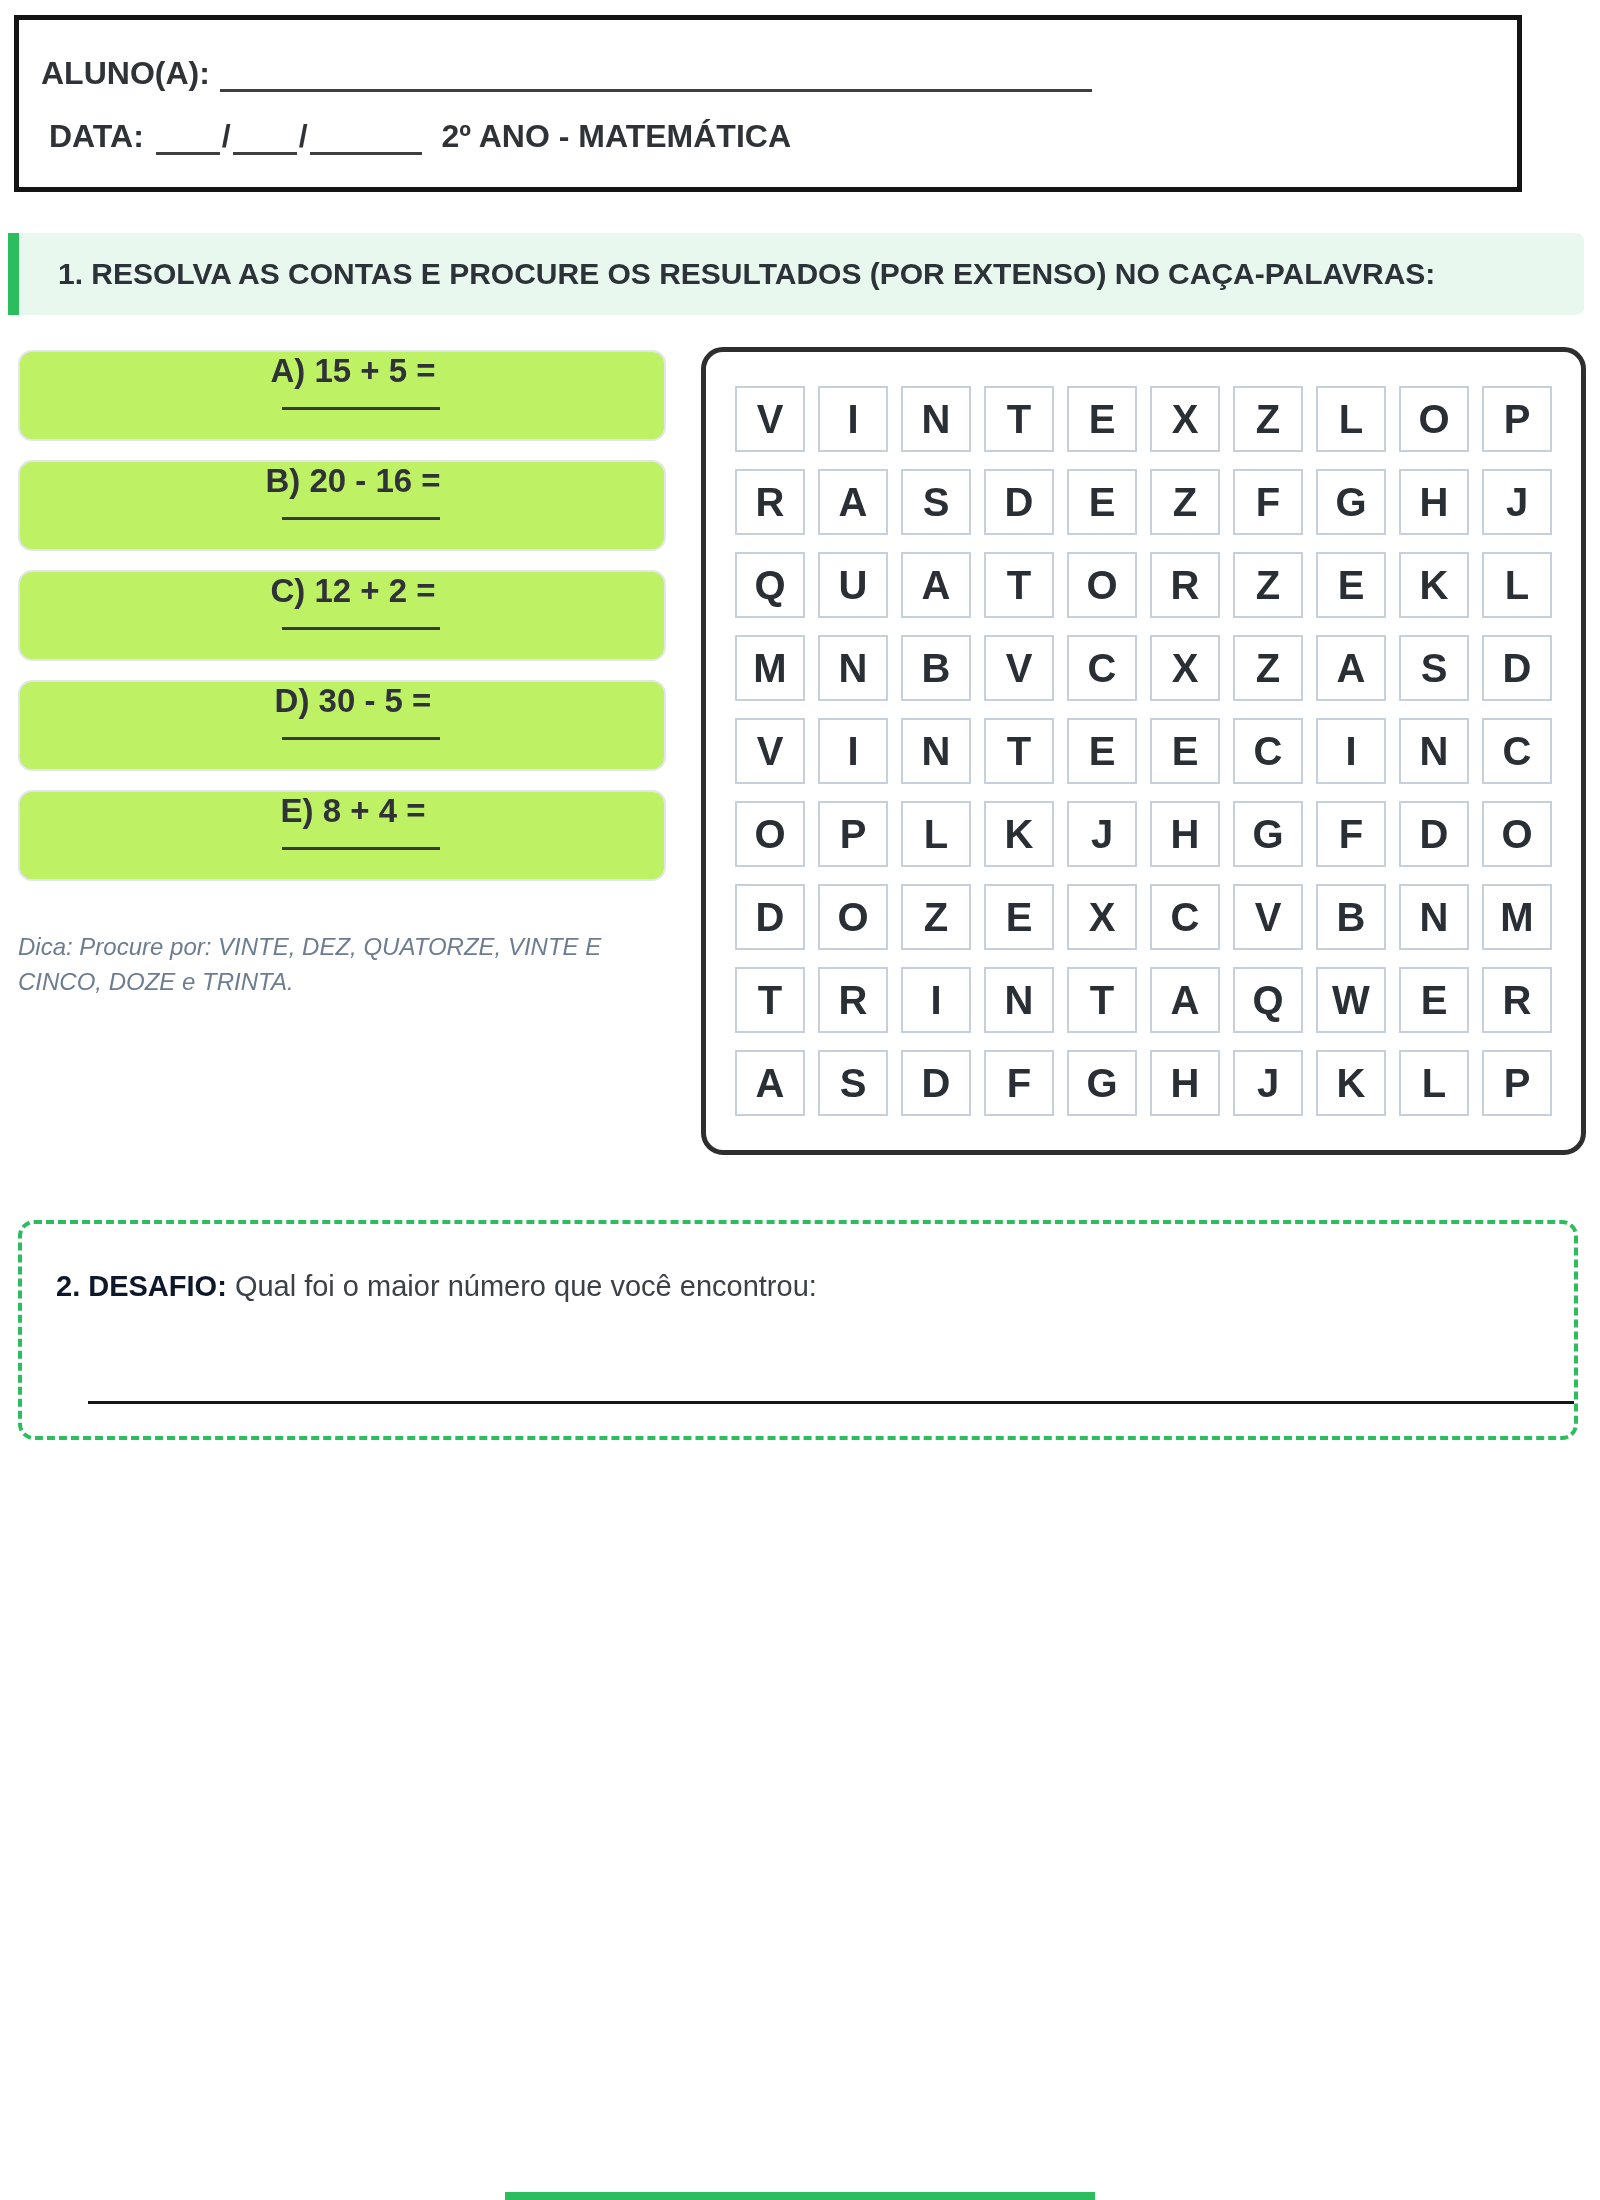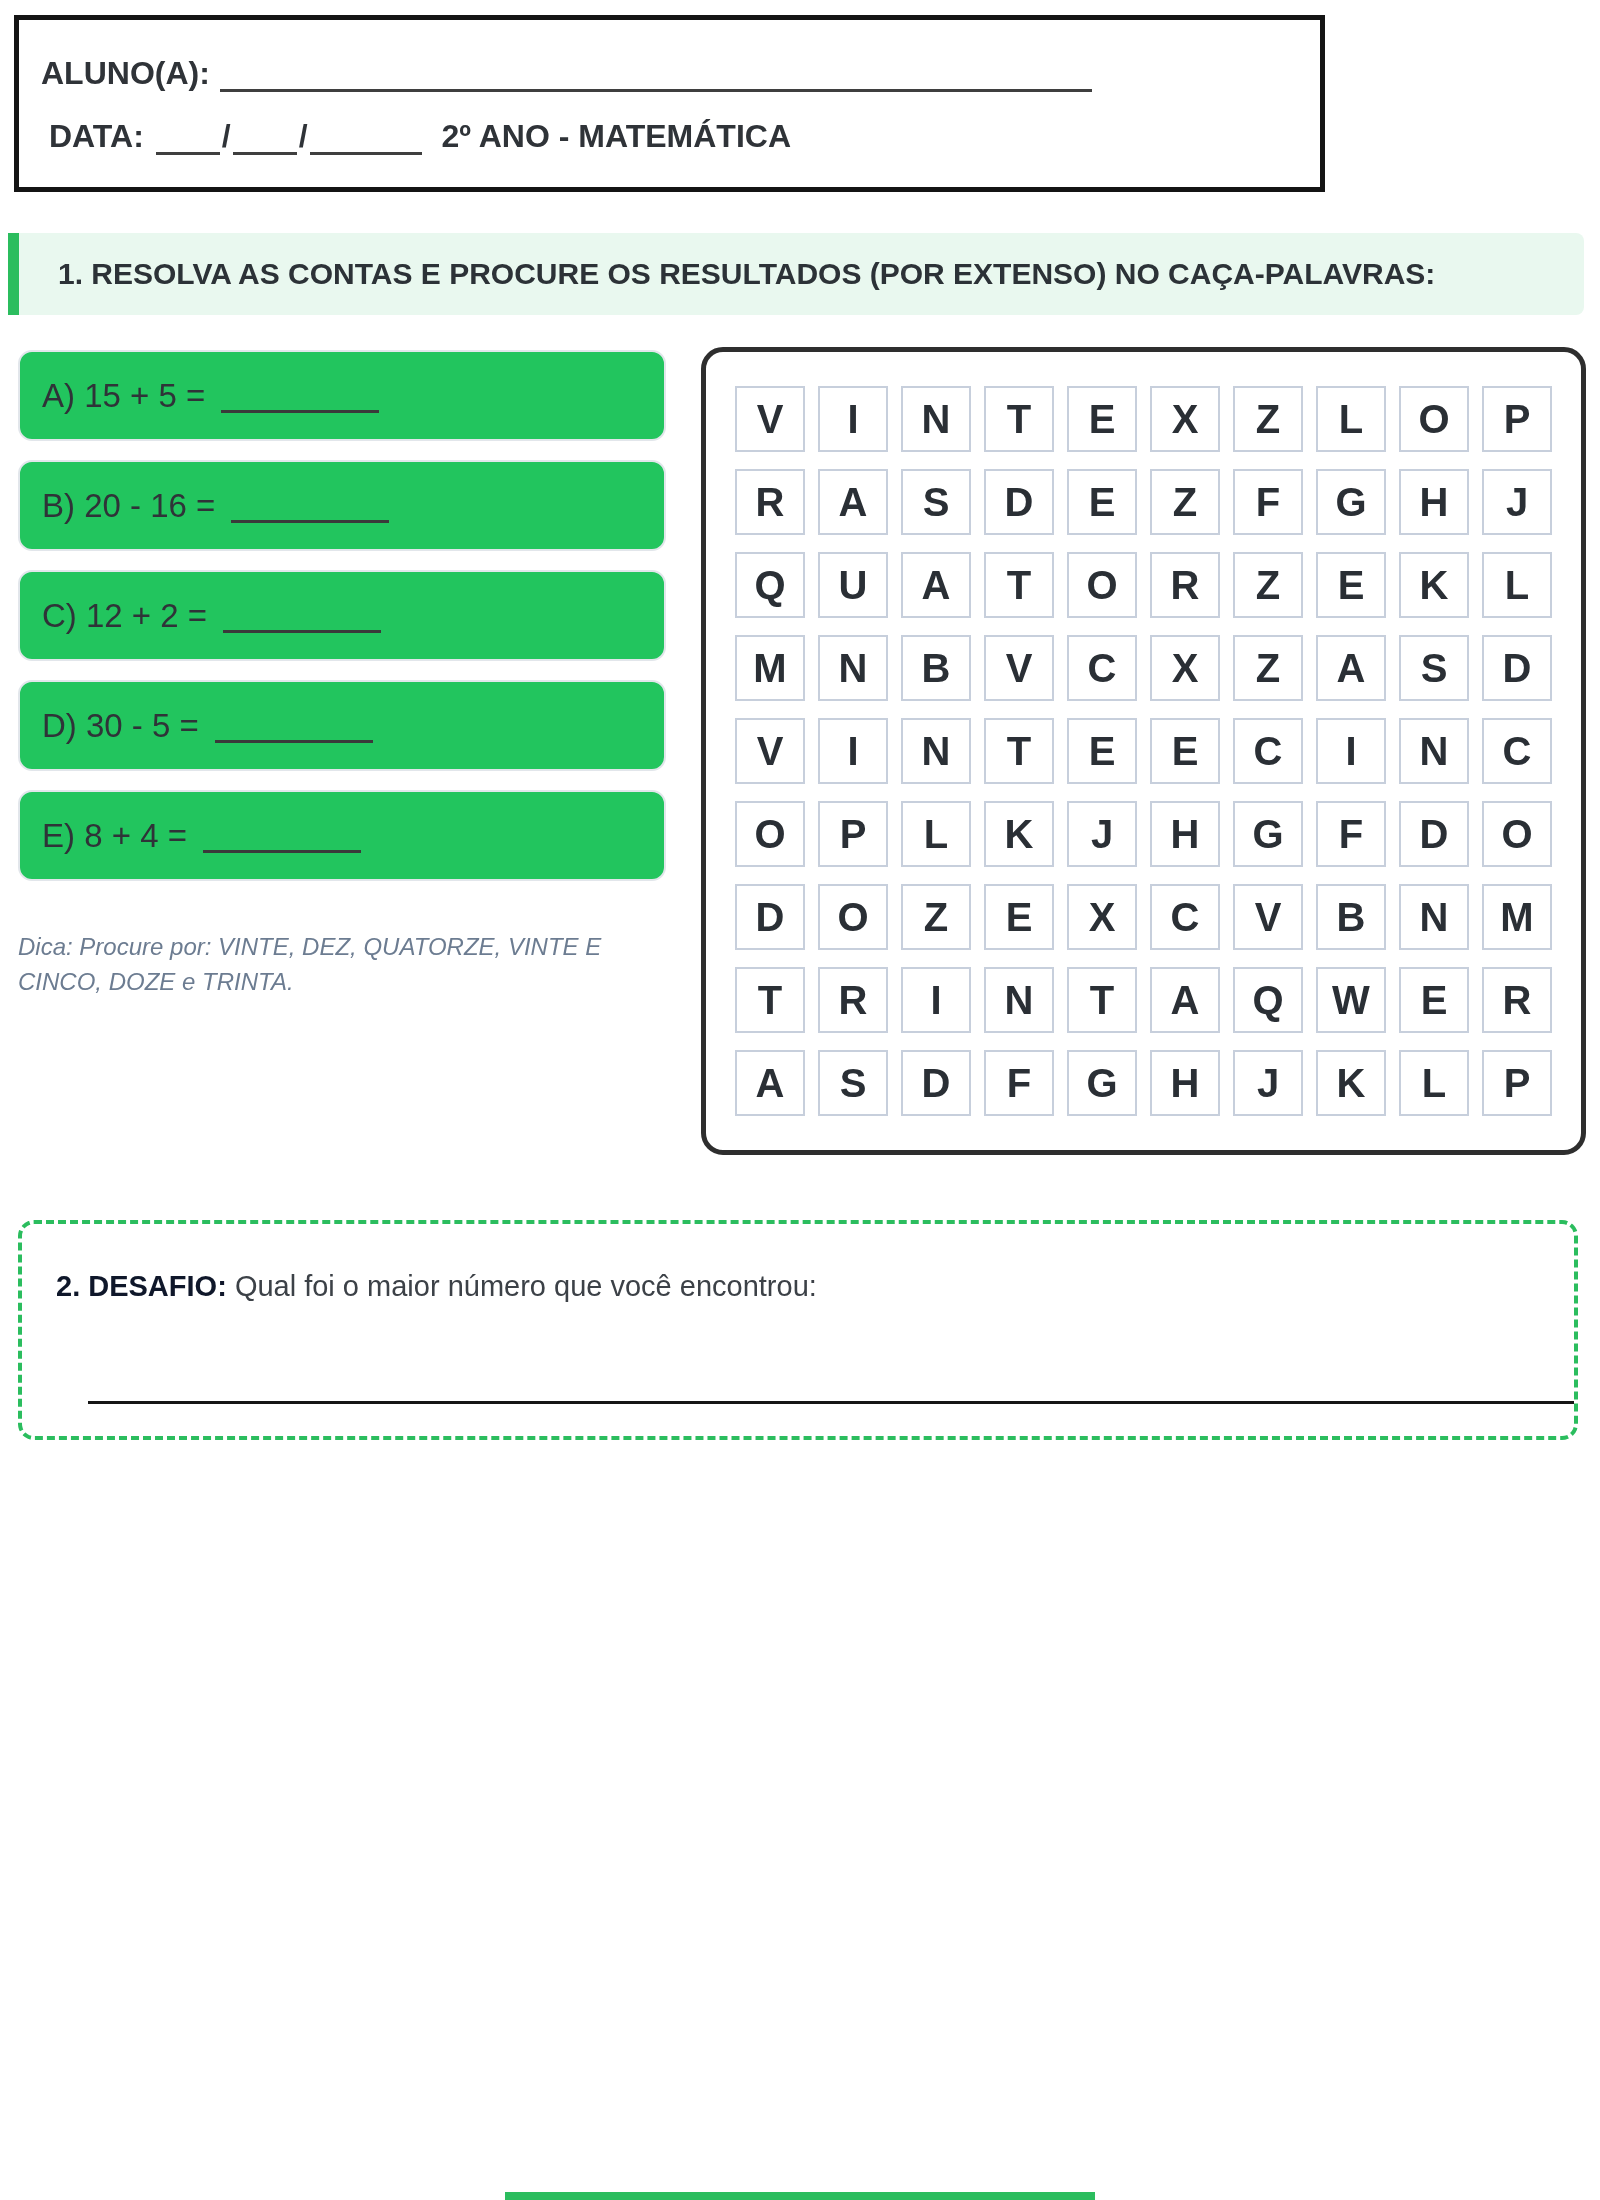--- a/index.html
+++ b/index.html
@@ -8,21 +8,21 @@
     width:1600px; height:2200px;
     font-family:"Liberation Sans", sans-serif;
     color:#2f3338;
     position:relative;
     overflow:hidden;
   }
   .page { position:relative; width:1600px; height:2200px; padding:15px 14px 0 14px; }
 
   
   .top-box {
-    width:1311px; height:177px;
+    width:1508px; height:177px;
     border:5px solid #141414;
     background:#ffffff;
     padding:34px 20px 0 22px;
   }
   .info-line { display:flex; align-items:flex-end; font-size:32px; font-weight:bold; line-height:38px; white-space:nowrap; }
   .info-line + .info-line { margin-top:25px;margin-left:8px; }
   .fill-line { display:inline-block; border-bottom:3px solid #3f3f3f; height:34px; }
   .student-line { width:872px; margin-left:10px; }
   .date-blank { margin:0 2px; }
   .b-sm { width:64px; } .b-lg { width:112px; }
@@ -43,28 +43,29 @@
     width:11px; height:82px;
     background:var(--accent,#2bbd5e);
   }
   .section-header .title { font-size:30px; font-weight:bold; color:#2c3237; letter-spacing:0;margin-left:12px; }
 
   
   .main-row { display:flex; margin-top:32px; }
   .left-col { width:648px; margin-left:4px; padding-top:3px; flex:0 0 auto; }
   .problem-box {
     width:648px; height:91px;
-    background:#22c55e;
+    background:#bef264;
     border:2px solid #e2e6eb;
     border-radius:14px;
     display:flex; align-items:center;
     padding-left:22px;
     margin-bottom:19px;
-    font-size:33px; font-weight:normal; color:#2f3338;
+    font-size:33px; font-weight:bold; color:#2f3338;
     white-space:nowrap;
+    flex-direction:column;
   }
   .problem-blank {
     display:inline-block; width:158px; height:6px;
     border-bottom:3px solid #3a3a3a;
     margin-left:16px; transform:translateY(14px);
   }
   .hint {
     margin-top:49px;
     width:612px;
     font-size:24px; font-style:italic;

